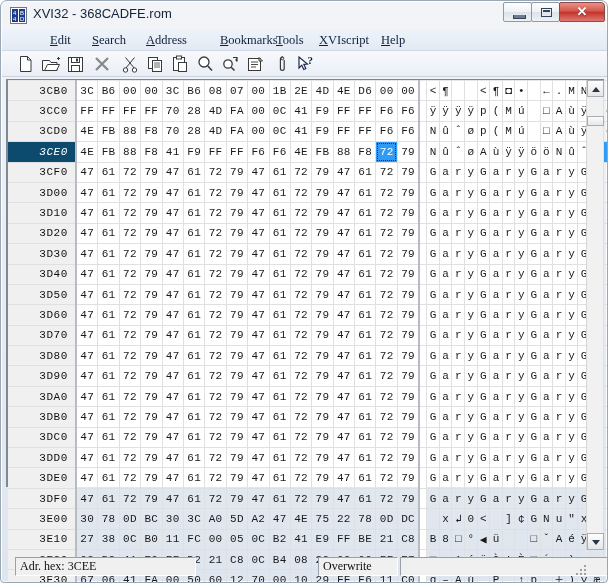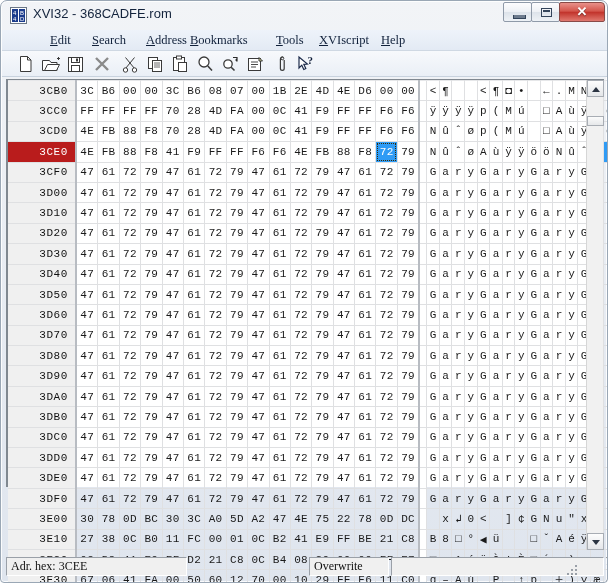--- a/index.html
+++ b/index.html
@@ -158,22 +158,23 @@
     width: 60px;
     background: #f0f0f0;
     text-align: right;
     padding-right: 7px;
     border-left: none;
     border-right: 2px solid #b8bcc2;
     color: #111;
     letter-spacing: 0.6px;
   }
   tr.sel td.addr {
-    background: #b91c1c;
+    background: #0c4a6e;
     color: #ffffff;
+    font-style: italic;
   }
   td.hx { width: 20.4px; letter-spacing: 0.3px; }
   td.gap {
     width: 6px; border-left: 2px solid #b8bcc2; background: #ffffff;
     border-right: none;
   }
   td.ch { width: 11.6px; font-size: 11px; }
   td.hx.selb {
     background: #2f9bf5; color: #ffffff;
     outline: 1px dotted #3a2a00;
@@ -209,21 +210,21 @@
     position: absolute; left: 0; top: 19px;
     width: 17px; height: 10px;
     box-sizing: border-box;
     background: linear-gradient(to bottom,#fbfbfb,#e6e8ea);
     border: 1px solid #a8adb4;
   }
   .vs-track { position:absolute; left:0; top:17px; right:0; bottom:17px; }
 
   
   .statusbar {
-    position: absolute; left: 5px; bottom: 6px;
+    position: absolute; left: 14px; bottom: 6px;
     width: 572px; height: 19px; margin-top: 36px;
   }
   .spanel {
     position: absolute; top: 0; height: 19px;
     box-sizing: border-box;
     border: 1px solid;
     border-color: #9aa0a8 #ffffff #ffffff #9aa0a8;
     background: #f0f0f0;
     font-family: "Liberation Serif", serif;
     font-size: 12px;
@@ -265,21 +266,21 @@
         <span class="gl">✕</span>
       </span>
     </div>
   </div>
 
   <div class="menubar">
     <div class="menu-item" style="left: 10px; margin-top: 28px;"><u>F</u><span>ile</span></div>
     <div class="menu-item" style="left: 44px;"><u>E</u><span>dit</span></div>
     <div class="menu-item" style="left: 86px;"><u>S</u><span>earch</span></div>
     <div class="menu-item" style="left: 140px;"><u>A</u><span>ddress</span></div>
-    <div class="menu-item" style="left: 184px; text-align: center;"><u>B</u><span>ookmarks</span></div>
+    <div class="menu-item" style="left: 214px; text-align: center;"><u>B</u><span>ookmarks</span></div>
     <div class="menu-item" style="left: 270px;"><u>T</u><span>ools</span></div>
     <div class="menu-item" style="left: 313px;"><u>X</u><span>VIscript</span></div>
     <div class="menu-item" style="left: 375px;"><u>H</u><span>elp</span></div>
   </div>
 
   <div class="toolbar">
     <div class="tbtn" style="left:13px">
       <svg width="21" height="20" viewBox="0 0 21 20">
         <path d="M5.5 2.5h7l3.5 3.5v11.5h-10.5z" fill="#fff" stroke="#3a3a3a"></path>
         <path d="M12.5 2.5v3.5h3.5" fill="none" stroke="#3a3a3a"></path>
@@ -1136,21 +1137,21 @@
           </tr>
           <tr>
             <td class="addr">3E10</td>
             <td class="hx">27</td>
             <td class="hx">38</td>
             <td class="hx">0C</td>
             <td class="hx">B0</td>
             <td class="hx">11</td>
             <td class="hx">FC</td>
             <td class="hx">00</td>
-            <td class="hx">01</td>
+            <td class="hx">05</td>
             <td class="hx">0C</td>
             <td class="hx">B2</td>
             <td class="hx">41</td>
             <td class="hx">E9</td>
             <td class="hx">FF</td>
             <td class="hx">BE</td>
             <td class="hx">21</td>
             <td class="hx">C8</td>
             <td class="gap"></td>
             <td class="ch">B</td>

